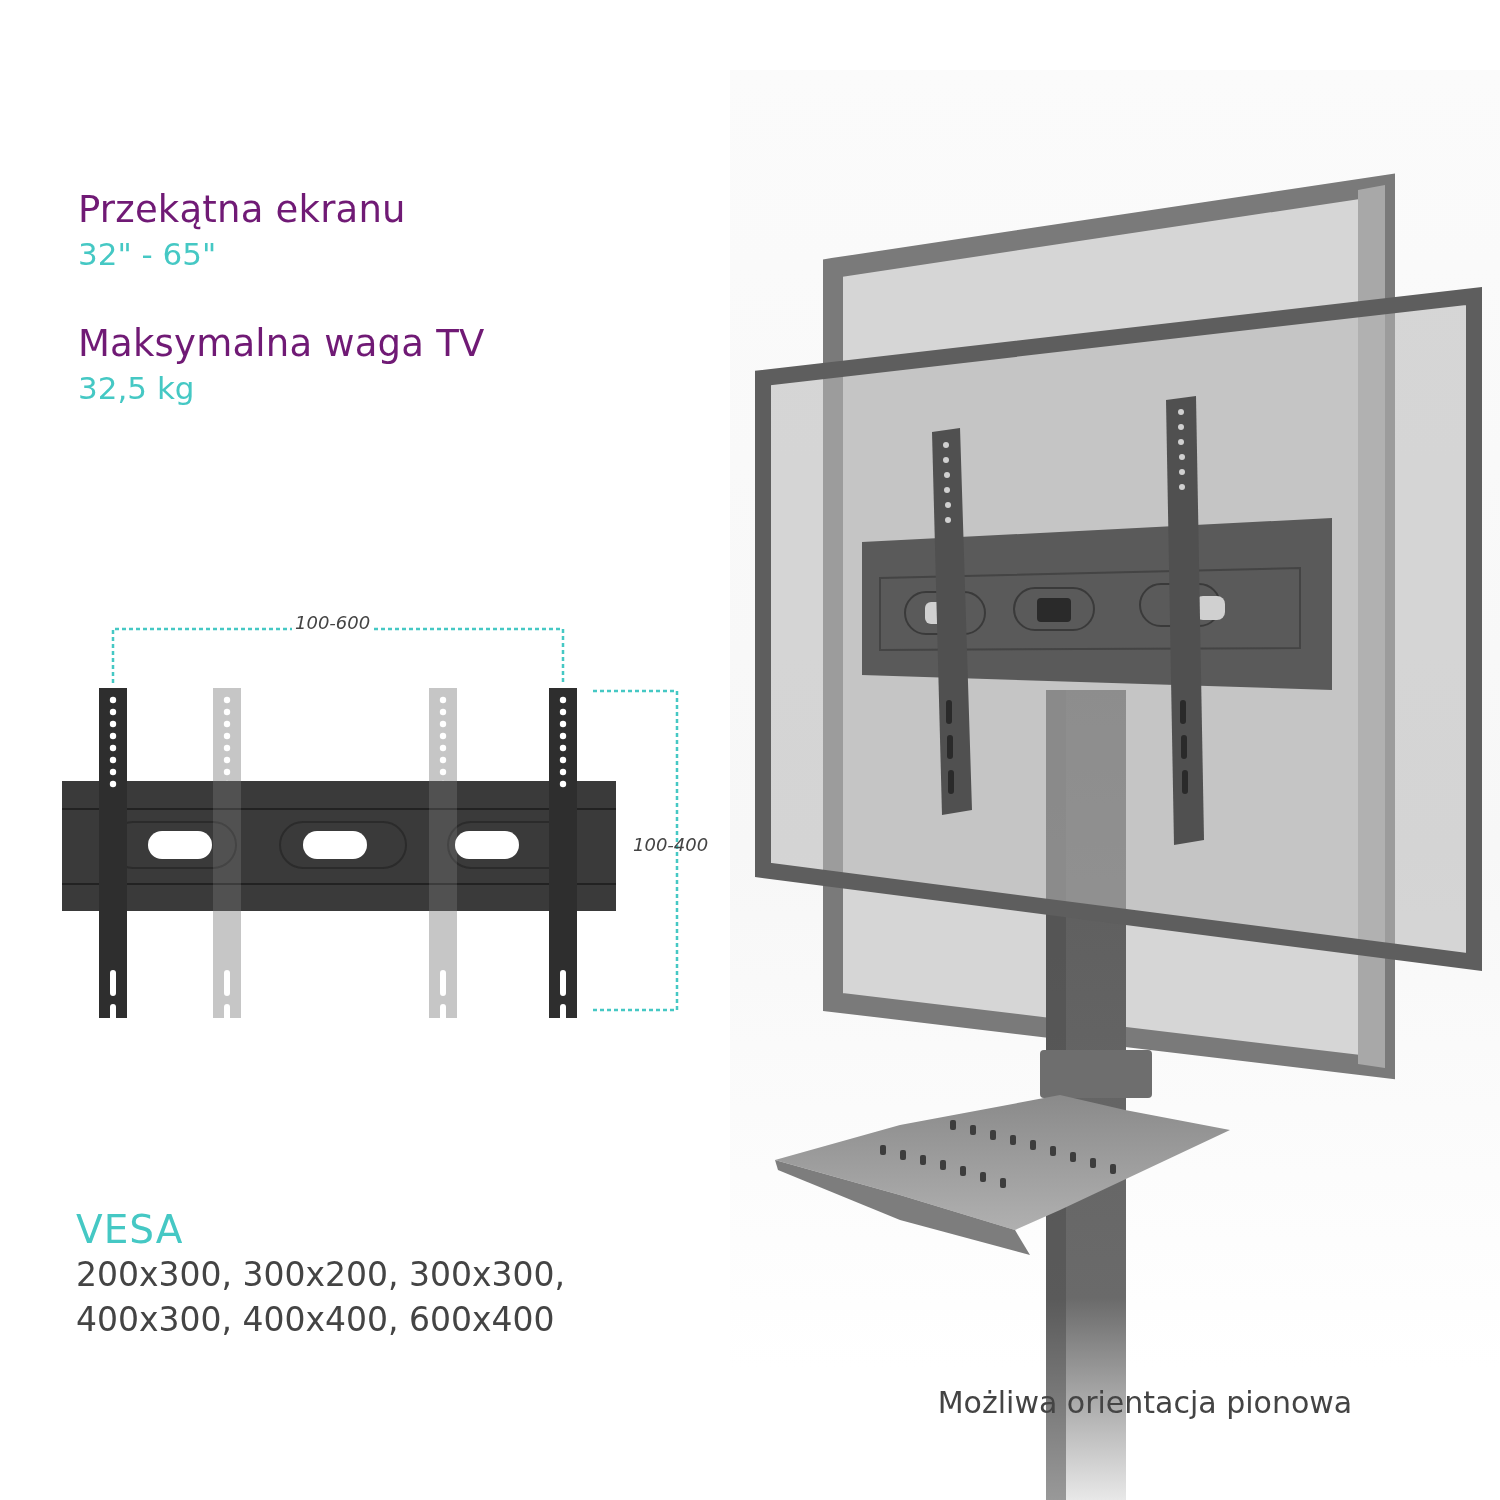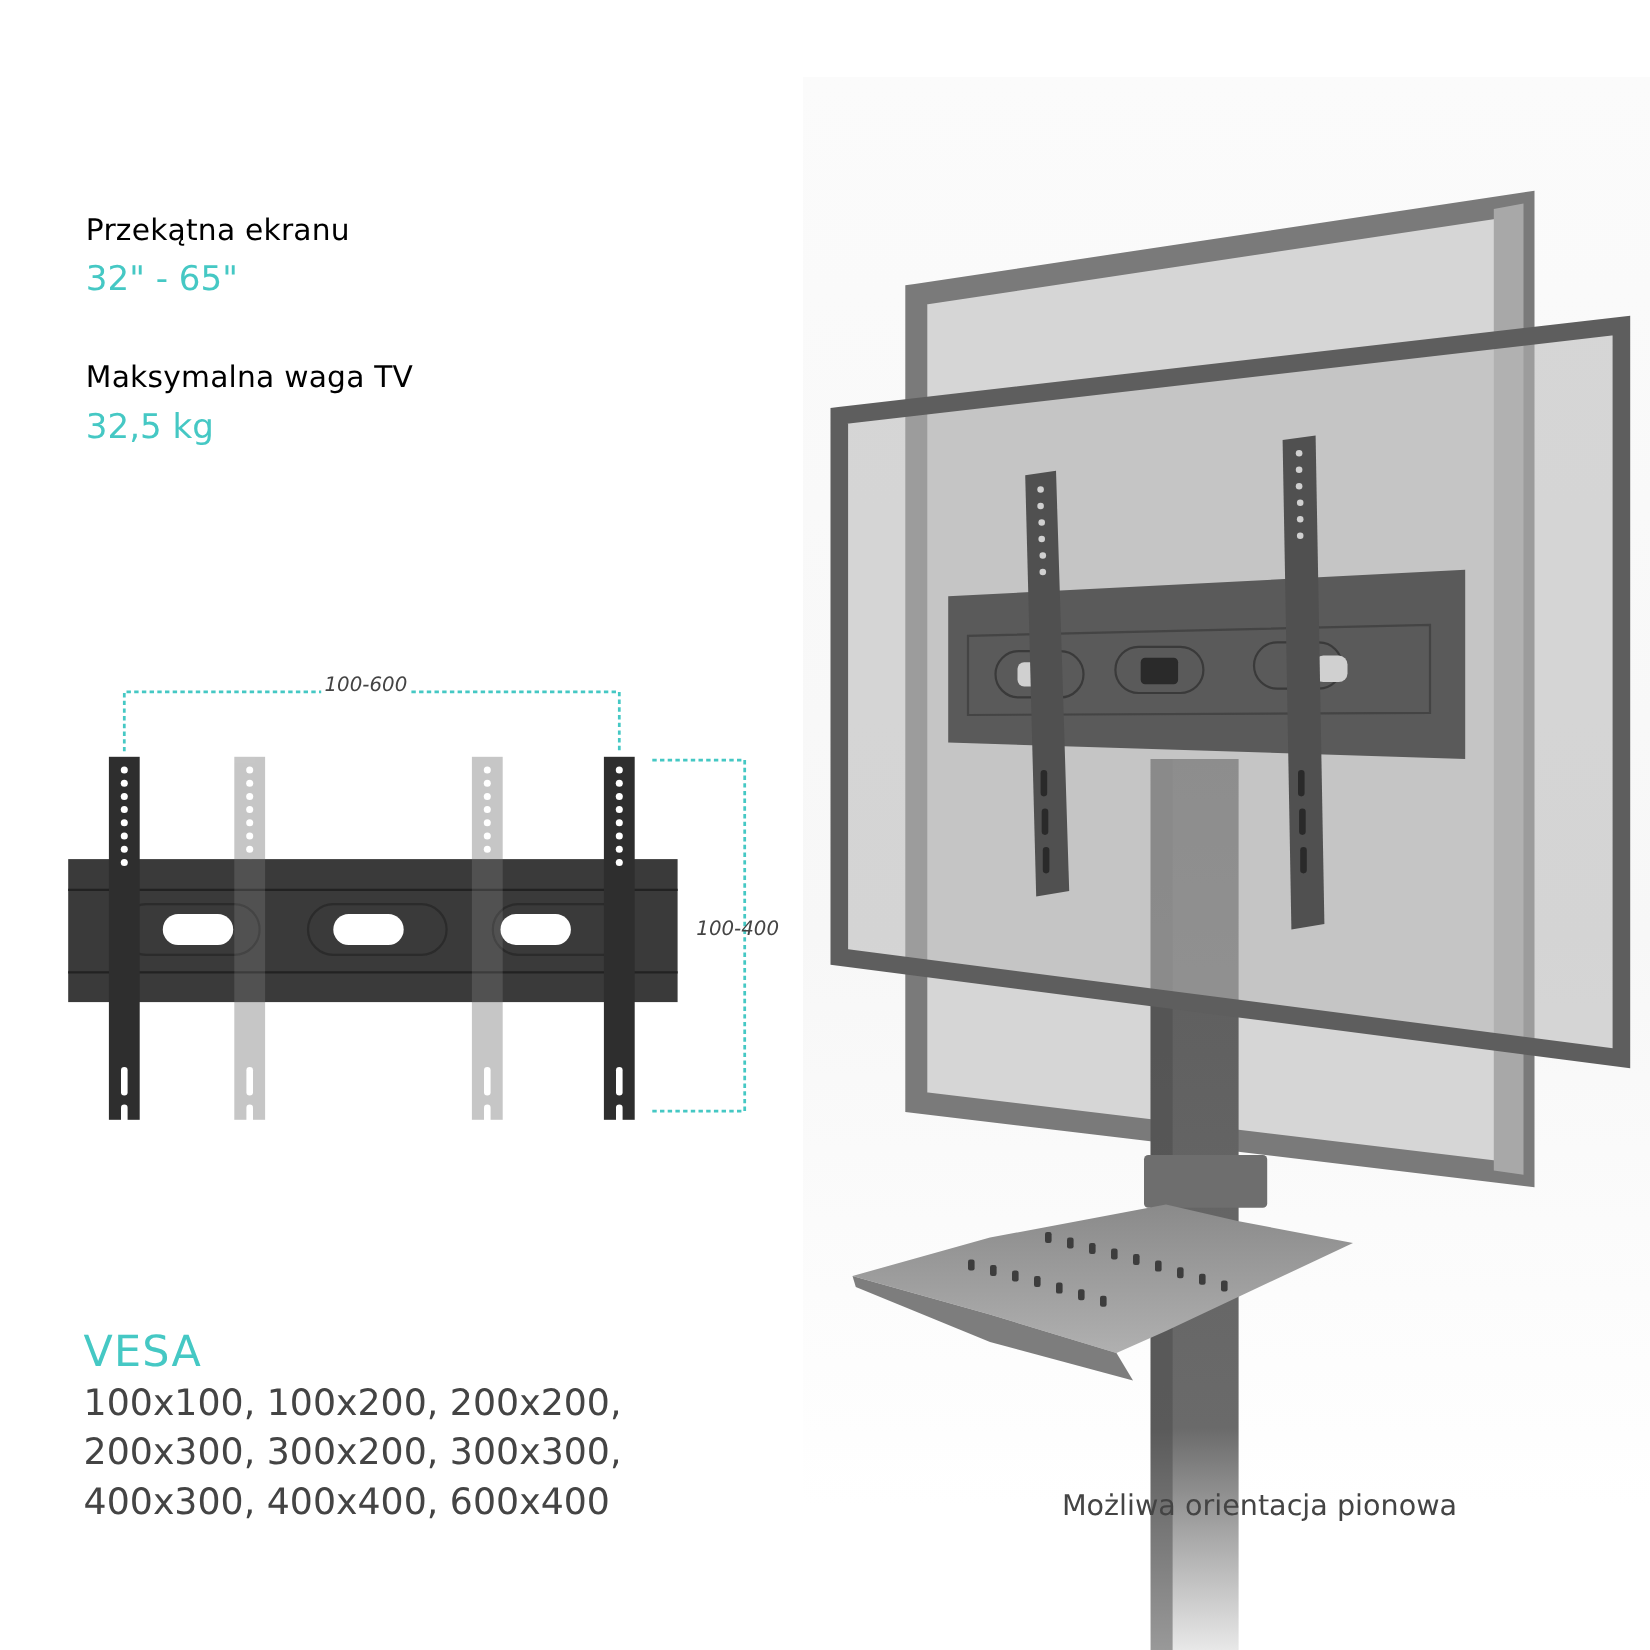--- a/index.html
+++ b/index.html
@@ -3,31 +3,31 @@
 <meta charset="utf-8">
 <style>
   html, body { margin: 0; padding: 0; }
   body {
     width: 1500px; height: 1500px; position: relative; overflow: hidden;
     background: #ffffff;
     font-family: "DejaVu Sans", "Liberation Sans", sans-serif;
     color: #444444;
   }
   .spec { position: absolute; left: 78px; }
-  .spec-label { font-size: 27px; line-height: 44px; color: #000000; letter-spacing: 0.2px; }
+  .spec-label { font-size: 37px; line-height: 44px; color: #701a75; letter-spacing: 0.2px; }
   .spec-value { font-size: 31px; line-height: 44px; color: #45c8c4; }
   #spec-diag { top: 188px; }
   #spec-weight { top: 322px; }
 
   .vesa { position: absolute; left: 76px; top: 1208px; }
   .vesa-title { font-size: 39px; line-height: 44px; color: #45c8c4; letter-spacing: 1px; }
   .vesa-line { font-size: 33px; line-height: 45px; color: #444444; white-space: nowrap; }
 
   .caption { position: absolute; left: 900px; top: 1352px; width: 490px; text-align: center; }
-  .caption-line { font-size: 26px; line-height: 34px; color: #444444; }
+  .caption-line { font-size: 30px; line-height: 34px; color: #444444; margin-top: 34px; }
 
   .dim-label { position: absolute; font-size: 18px; color: #444444; background: #ffffff; padding: 0 3px; font-style: italic; }
   #dim-h { left: 292px; top: 612px; }
   #dim-v { left: 630px; top: 834px; background: transparent; }
 
   .diagram { position: absolute; left: 0; top: 0; }
   .product-bg { position: absolute; left: 730px; top: 70px; width: 770px; height: 1300px;
     background: linear-gradient(180deg, #fbfbfb 0%, #f7f7f7 60%, #ffffff 100%); }
 </style>
 </head>
@@ -186,20 +186,19 @@
       <rect x="948" y="770" width="6" height="24" rx="3"></rect>
       <rect x="1180" y="700" width="6" height="24" rx="3"></rect>
         <rect x="1181" y="735" width="6" height="24" rx="3"></rect>
       <rect x="1182" y="770" width="6" height="24" rx="3"></rect>
     </g>
   </g>
 </svg>
 
 <div class="vesa">
   <div class="vesa-title">VESA</div>
-  <div class="vesa-line">100x100, 100x200, 200x200,</div>
   <div class="vesa-line">200x300, 300x200, 300x300,</div>
   <div class="vesa-line">400x300, 400x400, 600x400</div>
 </div>
 
 <div class="caption">
   <div class="caption-line">Możliwa orientacja pionowa</div>
 </div>
 
 </body></html>

